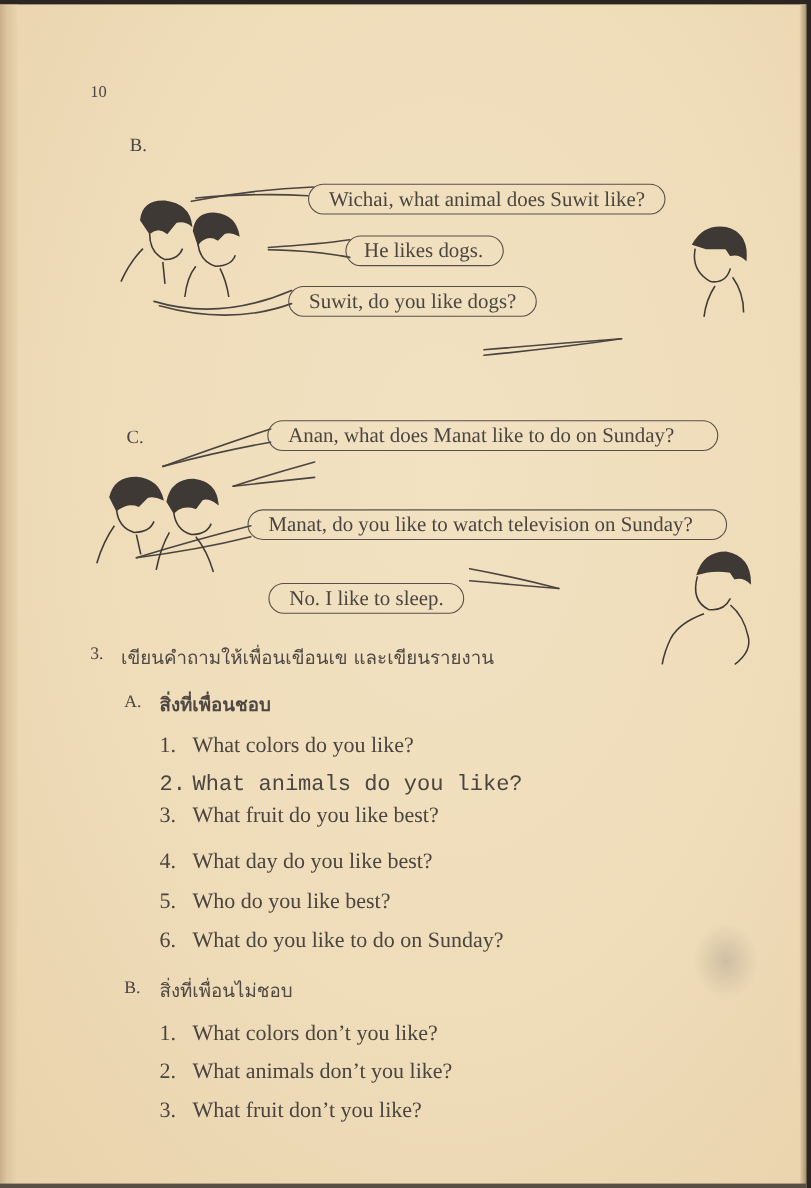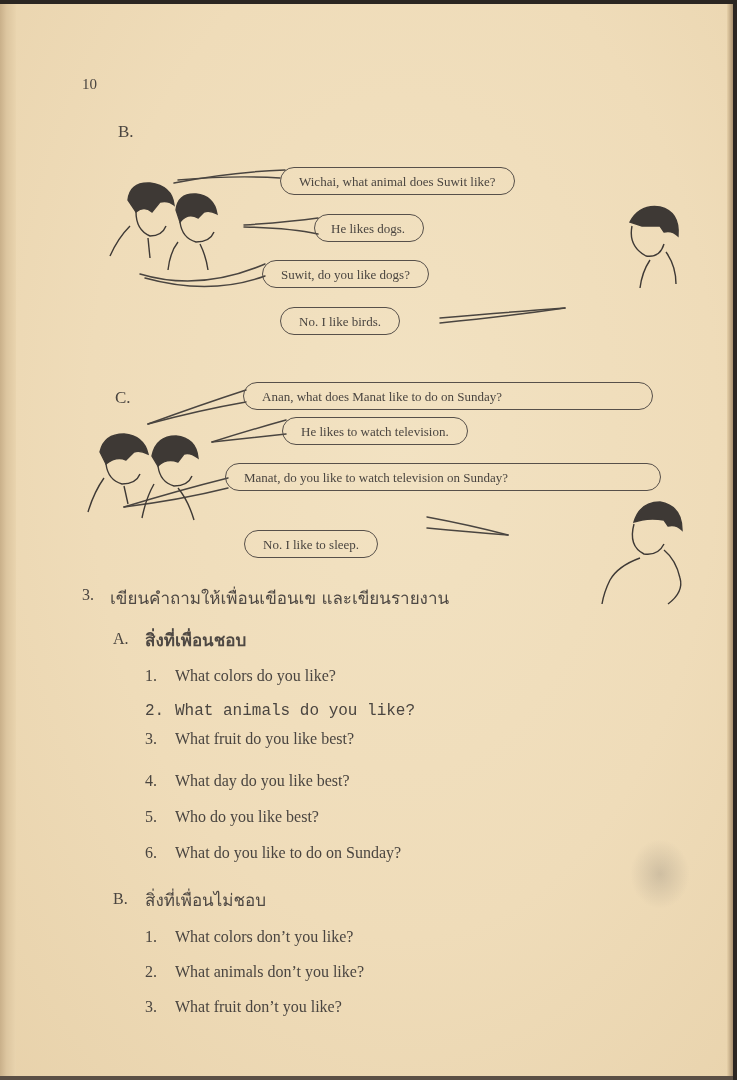--- a/index.html
+++ b/index.html
@@ -25,26 +25,26 @@
     .bottom-edge {
       position: absolute; left: 0; bottom: 0; width: 100%; height: 4px;
       background: #5a4f45;
     }
     .abs { position: absolute; }
     .page-number { left: 82px; top: 72px; font-size: 15px; }
     .section-label { font-size: 17px; }
     .bubble {
       position: absolute; height: 28px; line-height: 28px;
       border: 1.6px solid #57504a; border-radius: 14px;
-      padding: 0 18px; font-size: 13px; white-space: nowrap;
+      padding: 0 18px; font-size: 19px; white-space: nowrap;
       background: transparent; box-sizing: border-box;
     }
     svg.art { position: absolute; left: 0; top: 0; }
     .thai { font-family: "DejaVu Sans", sans-serif; font-size: 17px; color: #4e4843; }
-    .q-item { position: absolute; left: 145px; font-size: 16px; white-space: nowrap; }
+    .q-item { position: absolute; left: 145px; font-size: 20px; white-space: nowrap; }
     .q-item .num { display: inline-block; width: 30px; }
     .ghost {
       position: absolute; left: 630px; top: 835px; width: 60px; height: 70px;
       border-radius: 50% 50% 40% 40%;
       background: radial-gradient(ellipse, rgba(150,140,125,0.35), rgba(150,140,125,0) 70%);
     }
   </style>
 </head>
 <body>
 
@@ -112,25 +112,23 @@
       <path d="M664,550 Q676,560 680,578 Q684,592 668,604"></path>
     </g>
   </svg>
 
   <div class="abs page-number">10</div>
 
   <div class="abs section-label" style="left:118px; top:118px;">B.</div>
   <div class="bubble" style="left:280px; top:163px;">Wichai, what animal does Suwit like?</div>
   <div class="bubble" style="left:314px; top:210px;padding-left:16px;">He likes dogs.</div>
   <div class="bubble" style="left:262px; top:256px;">Suwit, do you like dogs?</div>
-  <div class="bubble" style="left:280px; top:303px;">No. I like birds.</div>
 
   <div class="abs section-label" style="left:115px; top:384px;">C.</div>
   <div class="bubble" style="left:243px; top:378px; width:410px;">Anan, what does Manat like to do on Sunday?</div>
-  <div class="bubble" style="left:282px; top:413px;">He likes to watch television.</div>
   <div class="bubble" style="left:225px; top:459px; width:436px;">Manat, do you like to watch television on Sunday?</div>
   <div class="bubble" style="left:244px; top:526px;">No. I like to sleep.</div>
 
   <div class="abs" style="left:82px; top:582px; font-size:16px;">3.</div>
   <div class="abs thai" style="left:110px; top:580px;">เขียนคำถามให้เพื่อนเขีอนเข และเขียนรายงาน</div>
 
   <div class="abs" style="left:113px; top:626px; font-size:16px;">A.</div>
   <div class="abs thai" style="left:145px; top:622px;font-weight:bold;">สิ่งที่เพื่อนชอบ</div>
 
   <div class="q-item" style="top:663px;"><span class="num">1.</span><span>What colors do you like?</span></div>

